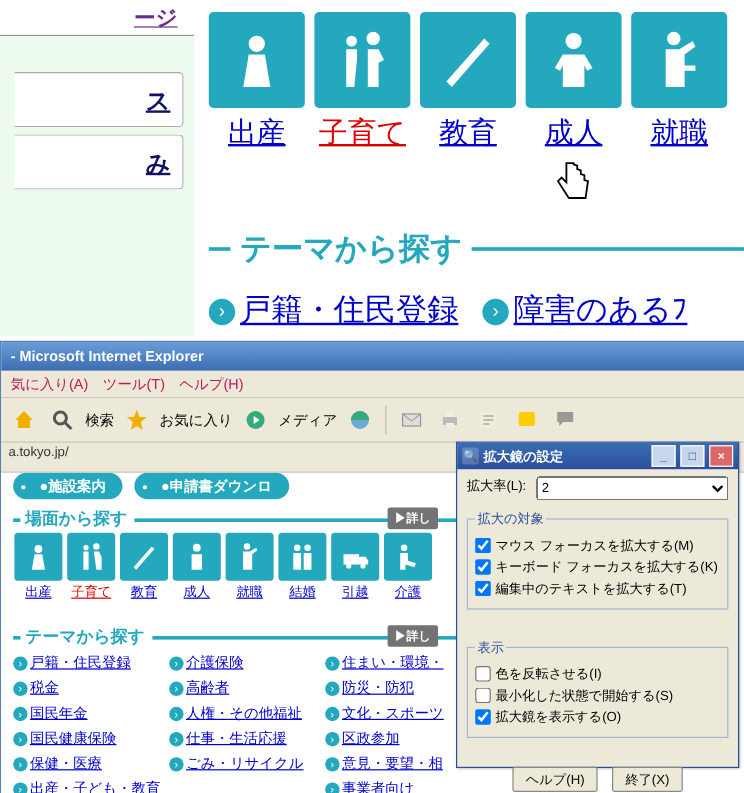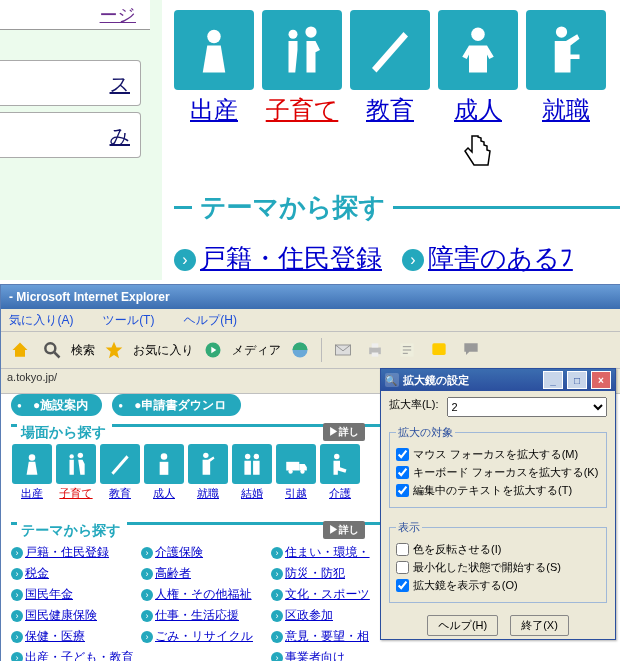--- a/index.html
+++ b/index.html
@@ -1,19 +1,19 @@
 <!DOCTYPE html>
 <html><head>
 <meta charset="utf-8">
 <style>
   body { margin:0; font-family:"MS PGothic","Meiryo",sans-serif; font-size:12px; background:#fff; width:620px; height:661px; overflow:hidden; position:relative; }
   a { color:#0000cc; text-decoration:underline; cursor:pointer; }
   
   .zoom-area { position:absolute; left:0; top:0; width:620px; height:280px; background:#ecfbed; border-right:2px solid #c6e9c6; }
-  .zoom-left { position:absolute; left:0; top:0; width:160px; height:316px; }
+  .zoom-left { position:absolute; left:12px; top:0; width:160px; height:316px;font-weight:bold; }
   .zoom-left .bar { position:absolute; left:-60px; top:0; width:210px; height:30px; background:#fff; border-bottom:1px solid #999; display:flex; align-items:center; justify-content:flex-end; padding-right:14px; color:#6a2d8e; text-decoration:underline; font-size:18px; box-sizing:border-box;}
   .zoom-left .box { position:absolute; width:140px; height:44px; background:#fff; border:1px solid #aaa; border-left:none; border-radius:0 4px 4px 0; }
   .zoom-left .box1 { top:60px; } .zoom-left .box2 { top:112px; }
   .zoom-left .box span { position:absolute; right:10px; top:10px; font-size:20px; color:#116; text-decoration:underline; }
   .zoom-main { position:absolute; left:162px; top:0; right:0; height:280px; background:#fff; }
   .zoom-row { position:absolute; left:12px; top:10px; display:flex; gap:8px; }
   .tile { width:80px; height:80px; background:#24a8bd; border-radius:4px; display:flex; align-items:center; justify-content:center; }
   .tile svg { width:54px; height:54px; fill:#fff; }
   .tile-col { display:flex; flex-direction:column; align-items:center; width:80px; }
   .tile-label { margin-top:4px; font-size:24px; text-align:center; }
@@ -23,31 +23,31 @@
   .sec2 { position:absolute; left:12px; top:190px; }
   .sec2-title { color:#24a8bd; font-size:26px; font-weight:bold; border:3px solid #24a8bd; border-width:0 0 0 0; display:flex; align-items:center; }
   .sec2-title::before, .sec2-title::after { content:""; height:3px; background:#24a8bd; }
   .sec2-title::before { width:18px; margin-right:8px; }
   .sec2-title::after { flex:1; margin-left:8px; width:340px; }
   .sec2-links { margin-top:16px; display:flex; gap:20px; font-size:26px; }
   .arrow-circ { display:inline-block; width:22px; height:22px; border-radius:50%; background:#24a8bd; color:#fff; text-align:center; line-height:22px; font-size:16px; margin-right:4px; vertical-align:middle; }
   
   .ie-window { position:absolute; left:0; top:284px; width:620px; height:377px; background:#fff; border:1px solid #5a7db5; }
   .ie-title { background:linear-gradient(#6a9ed8,#3b6db0); height:24px; color:#fff; font-size:12px; font-weight:bold; display:flex; align-items:center; padding:0 8px; }
-  .ie-menu { background:#ece9d8; height:22px; display:flex; align-items:center; gap:29px; padding:0 8px; color:#1d4ed8; font-size:12px; border-bottom:1px solid #c0c0c0;}
+  .ie-menu { background:#ece9d8; height:22px; display:flex; align-items:center; gap:12px; padding:0 8px; color:#be185d; font-size:12px; border-bottom:1px solid #c0c0c0;}
   .ie-tool { background:#ece9d8; height:36px; display:flex; align-items:center; gap:6px; padding:0 6px; border-bottom:1px solid #c0c0c0;}
   .tb-icon { width:26px; height:26px; border-radius:3px; display:flex; align-items:center; justify-content:center; }
   .tb-icon svg { width:20px; height:20px; }
   .ie-addr { background:#ece9d8; height:20px; padding:2px 6px; border-bottom:1px solid #c0c0c0; font-size:11px; color:#333;}
   .ie-content { position:relative; height:270px; overflow:hidden; background:#fff; }
   
   .pill-row { position:absolute; left:10px; top:0; display:flex; gap:10px;}
   .pill { background:#24a8bd; color:#fff; border-radius:12px; height:22px; padding:0 14px 0 22px; font-size:12px; font-weight:bold; display:flex; align-items:center; position:relative;}
   .pill::before { content:"●"; color:#fff; position:absolute; left:6px; font-size:8px;}
-  .section-hdr { position:absolute; display:flex; color:#24a8bd; font-weight:bold; font-size:14px; width:370px;}
+  .section-hdr { position:absolute; display:flex; align-items:center; color:#24a8bd; font-weight:bold; font-size:14px; width:370px;}
   .section-hdr::before { content:""; width:6px; height:3px; background:#24a8bd; margin-right:4px;}
   .section-hdr::after { content:""; flex:1; height:3px; background:#24a8bd; margin-left:6px;}
   .section-hdr .more { position:absolute; right:16px; top:-1px; background:#737373; color:#fff; font-size:10px; padding:2px 6px; border-radius:2px;}
   .mini-row { position:absolute; left:10px; display:flex; gap:2px; }
   .mini-col { display:flex; flex-direction:column; align-items:center; width:42px;}
   .mini-tile { width:40px; height:40px; background:#24a8bd; border-radius:3px; display:flex; align-items:center; justify-content:center;}
   .mini-tile svg { width:26px; height:26px; fill:#fff;}
   .mini-label { font-size:11px; margin-top:2px; }
   .mini-label a { text-decoration:underline; }
   .mini-label .active { color:#d00; }
@@ -58,21 +58,21 @@
   
   .dlg { position:absolute; left:380px; top:368px; width:234px; height:270px; border:1px solid #2b4f9e; background:#ece9d8; font-size:11px; z-index:10; box-shadow:1px 1px 2px rgba(0,0,0,0.3);}
   .dlg-title { background:linear-gradient(#3b6db0,#2b4f9e); color:#fff; height:22px; display:flex; align-items:center; padding:0 4px; gap:4px; font-weight:bold;}
   .dlg-title .t-icon { width:14px; height:14px; background:#fff3; border-radius:2px; display:flex; align-items:center; justify-content:center; font-size:10px;}
   .dlg-title .spacer { flex:1; }
   .dlg-title .wbtn { width:18px; height:16px; background:#c8d6ea; border:1px solid #fff; display:flex; align-items:center; justify-content:center; color:#2b4f9e; font-size:10px; font-weight:bold; cursor:pointer;}
   .dlg-title .wbtn.close { background:#d66; color:#fff;}
   .dlg-body { padding:6px 8px 8px; }
   .dlg-row1 { display:flex; gap:8px; margin-bottom:8px;}
   .dlg-row1 select { flex:1; height:20px; font-size:11px;}
-  fieldset { border:1px solid #a0b8d8; margin:0 0 12px; padding:4px 6px 6px; }
+  fieldset { border:1px solid #a0b8d8; margin:0 0 24px; padding:4px 6px 6px; }
   legend { color:#2b4f9e; font-size:11px; padding:0 2px;}
   .chk { display:flex; align-items:center; gap:4px; margin:3px 0; }
   .chk input { margin:0; }
   .dlg-btns { display:flex; justify-content:center; gap:12px; margin-top:6px;}
   .dlg-btns button { font-size:11px; padding:2px 10px; background:#ece9d8; border:1px solid #888; border-radius:2px; cursor:pointer;}
 </style>
 </head>
 <body>
 
 <div class="zoom-area">

